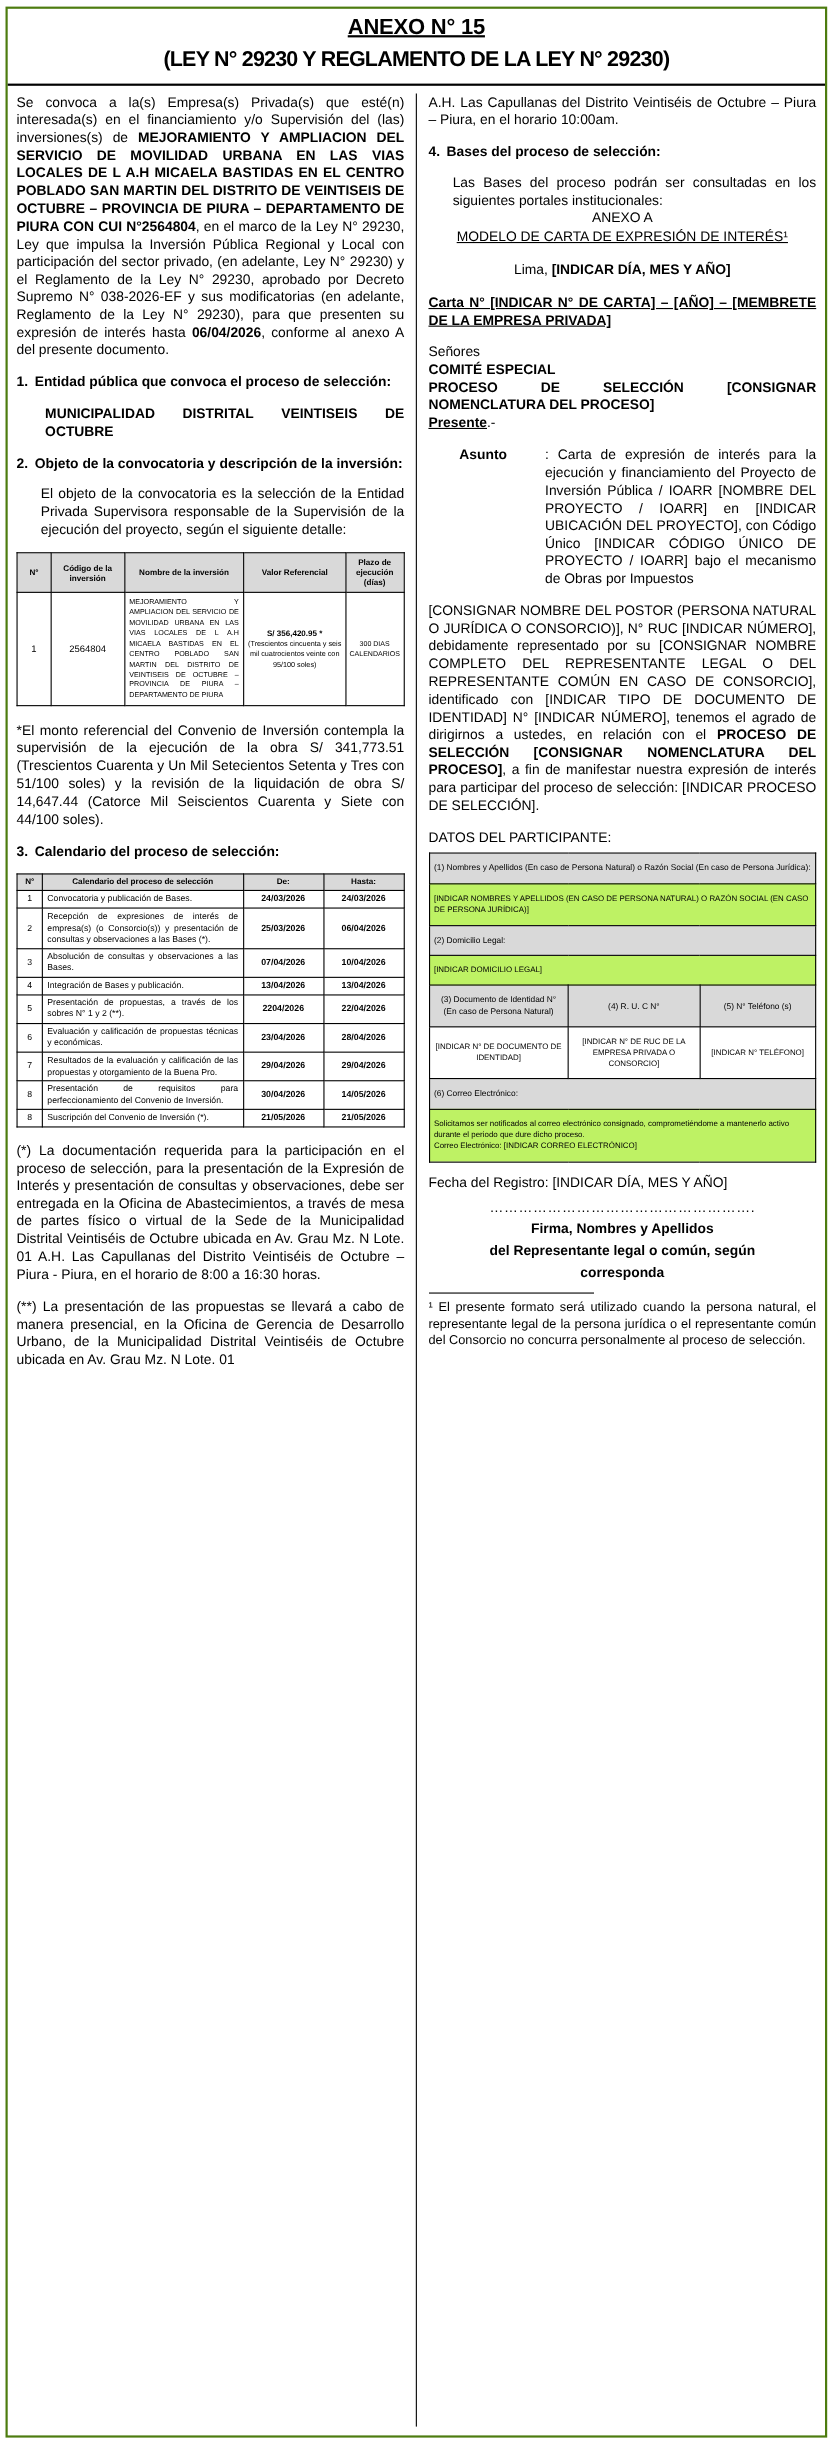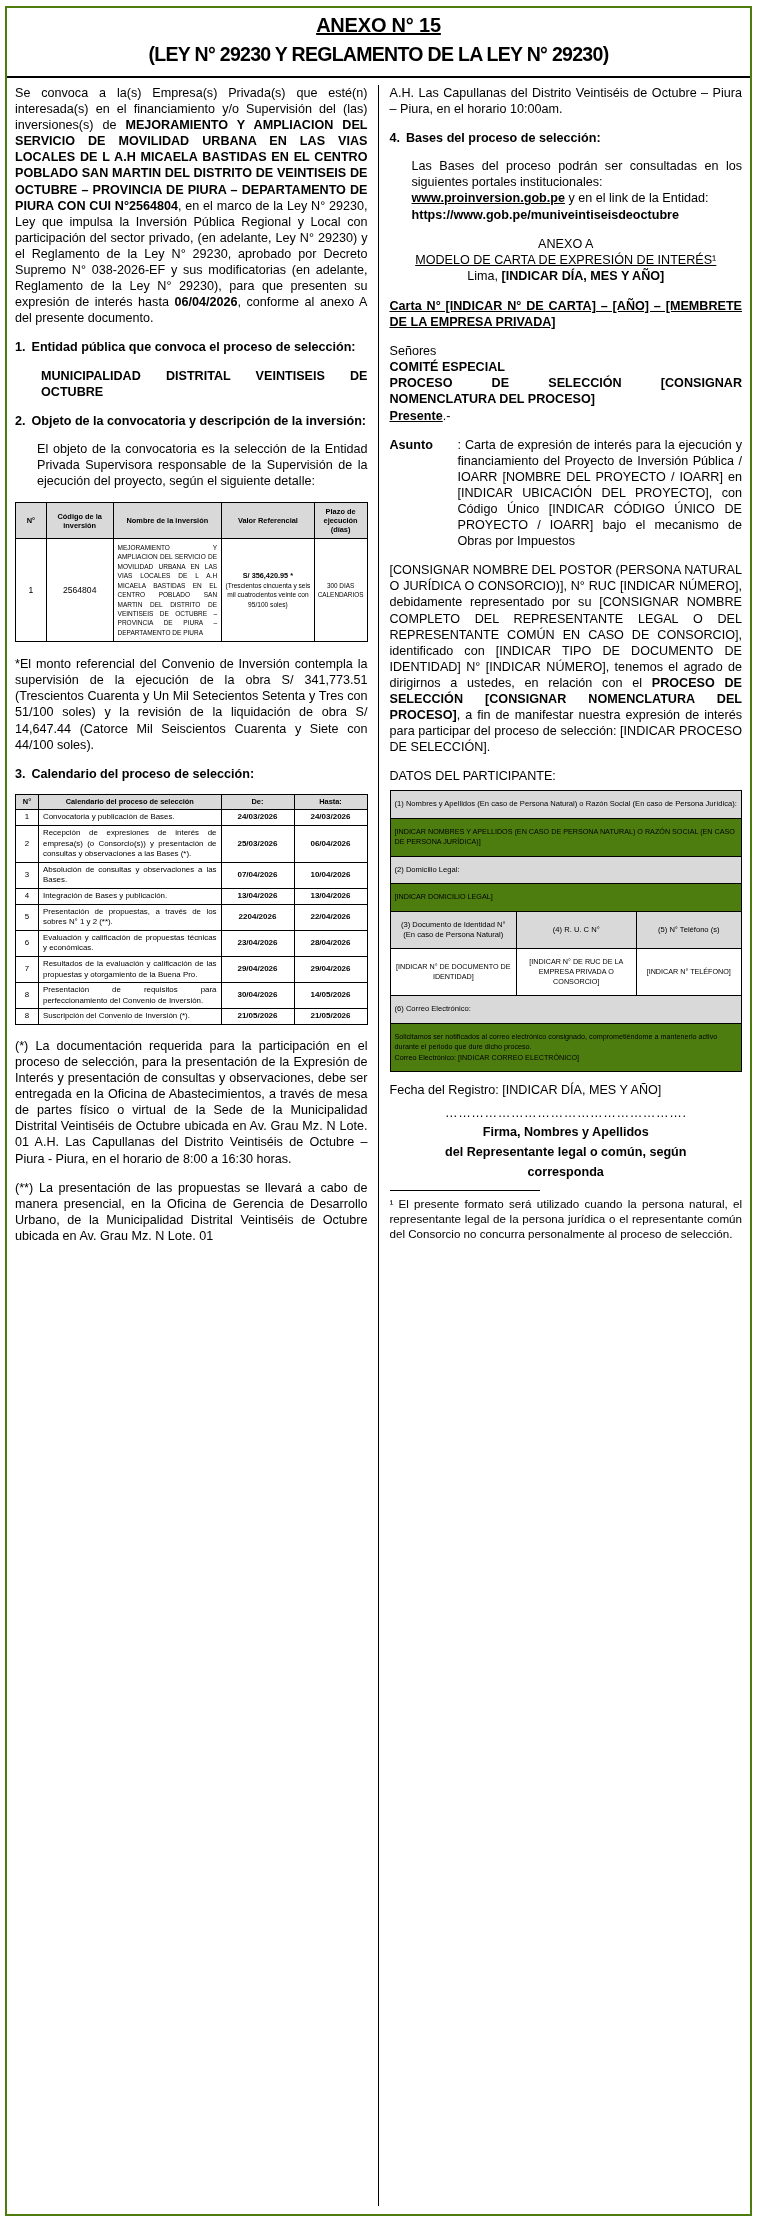--- a/index.html
+++ b/index.html
@@ -138,21 +138,21 @@
     font-size:7.6px;
     line-height:10.4px;
   }
   .tbl-form td{
     border:1px solid #000;
     padding:8px 4px;
     vertical-align:middle;
   }
   .tbl-form td.lbl{background:#d9d9d9;}
   .tbl-form td.lblc{background:#d9d9d9;text-align:center;}
-  .tbl-form td.val{background:#4d7c0f;font-size:7.2px;}
+  .tbl-form td.val{background:#bef264;font-size:7.2px;}
   .tbl-form td.valc{background:#fff;text-align:center;font-size:7.2px;line-height:10px;}
 
   .sig{
     text-align:center;
     font-size:12.6px;
     line-height:16.1px;
     font-weight:bold;
     margin-top:4px;
   }
   .dots{
@@ -165,21 +165,21 @@
     border-top:1px solid #000;
     width:150px;
     margin:10px 0 5px 0;
   }
   .fn{
     font-size:11.6px;
     line-height:15px;
     text-align:justify;
     margin:0;
   }
-  .asunto-row{display:flex;gap:10px;}
+  .asunto-row{display:flex;gap:20px;margin-left:28px;}
   .asunto-row .k{flex:0 0 58px;font-weight:bold;}
   .asunto-row .v{flex:1 1 auto;text-align:justify;}
 </style>
 </head>
 <body>
 
 <div id="page">
   <div class="frame">
 
     <div class="hdr">
@@ -314,24 +314,23 @@
       <div class="col colR">
 
         <p class="p">A.H. Las Capullanas del Distrito Veintiséis de Octubre – Piura – Piura, en el horario 10:00am.</p>
 
         <div class="numhead">
           <span class="n">4.</span>
           <span class="t">Bases del proceso de selección:</span>
         </div>
 
         <p class="p indent" style="margin-bottom:0">Las Bases del proceso podrán ser consultadas en los siguientes portales institucionales:</p>
-        <p class="p indent"><a href="#" class="bold u" style="color:#000;text-decoration:underline">www.proinversion.gob.pe</a><span> y en el link de la Entidad:</span><br><a href="#" class="bold" style="color:#000;text-decoration:none">https://www.gob.pe/muniveintiseisdeoctubre</a></p>
 
         <p class="p center" style="margin-bottom:0">ANEXO A</p>
-        <p class="p center u" style="margin-bottom:0">MODELO DE CARTA DE EXPRESIÓN DE INTERÉS¹</p>
+        <p class="p center u" style="margin-bottom:14px">MODELO DE CARTA DE EXPRESIÓN DE INTERÉS¹</p>
 
         <p class="p center" style="margin-bottom:14px"><span>Lima, </span><b>[INDICAR DÍA, MES Y AÑO]</b></p>
 
         <p class="p bold u">Carta N° [INDICAR N° DE CARTA] – [AÑO] – [MEMBRETE DE LA EMPRESA PRIVADA]</p>
 
         <p class="p" style="margin-bottom:0">Señores</p>
         <p class="p bold" style="margin-bottom:0">COMITÉ ESPECIAL</p>
         <p class="p bold" style="margin-bottom:0">PROCESO DE SELECCIÓN [CONSIGNAR NOMENCLATURA DEL PROCESO]</p>
         <p class="p"><b class="u">Presente</b><span>.-</span></p>
 

